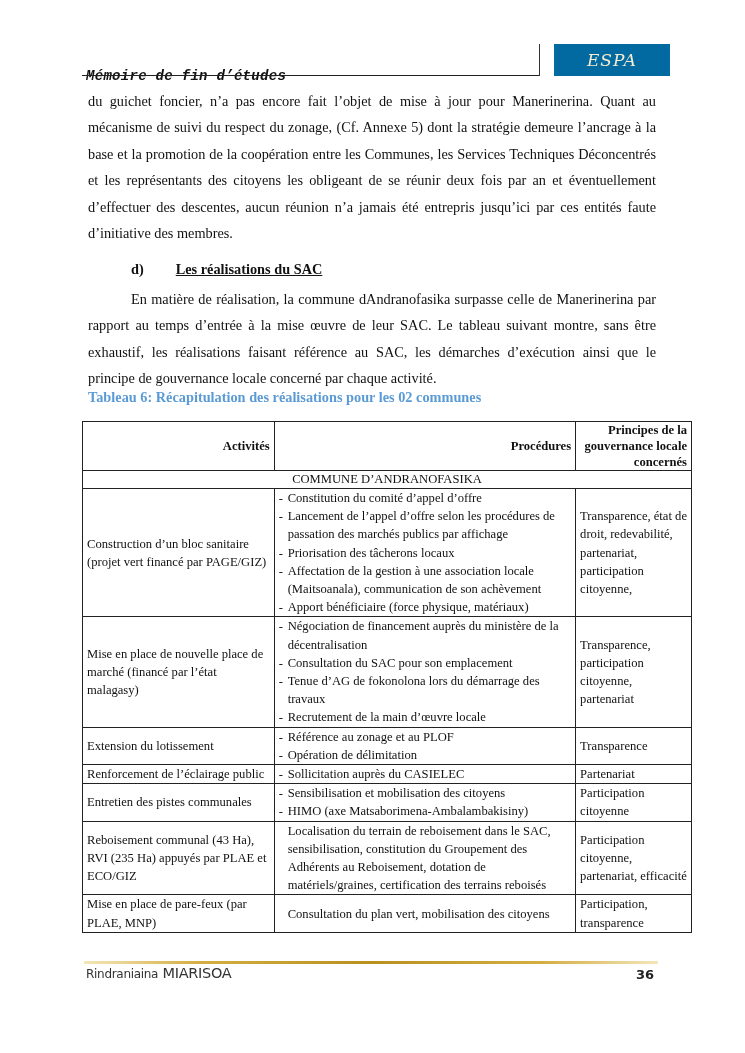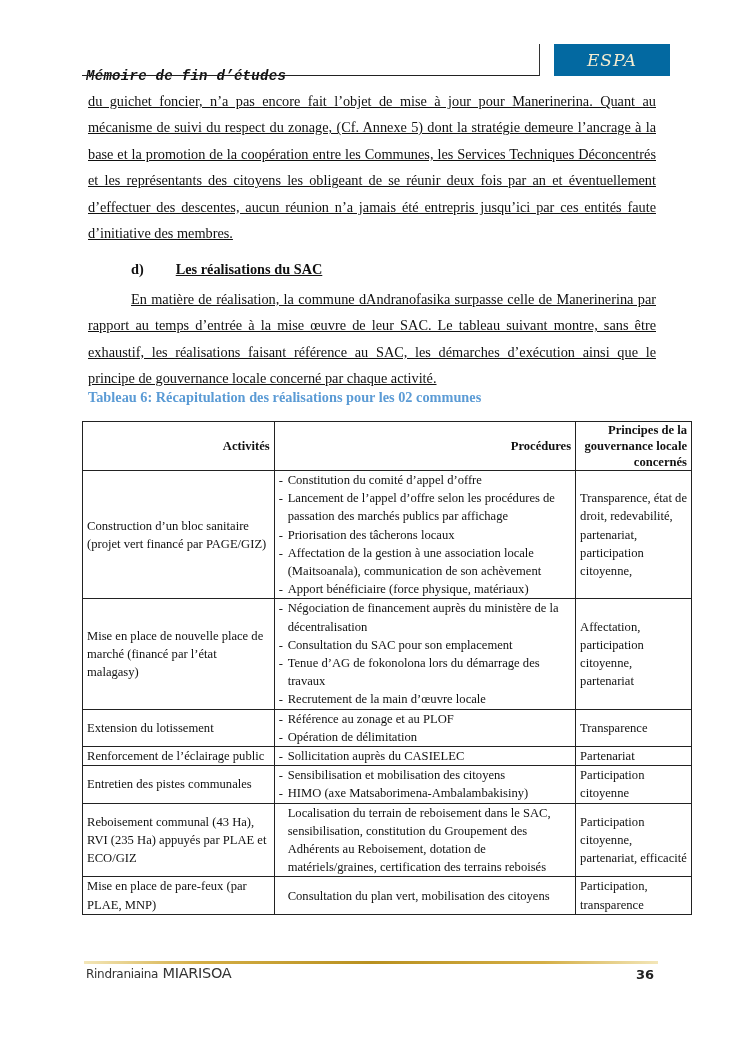--- a/index.html
+++ b/index.html
@@ -11,21 +11,21 @@
                   font-style: italic; font-weight: bold; font-size: 14px; letter-spacing: 0.3px; color: #111; margin-top: 16px; }
   .header-badge { position: absolute; left: 458px; top: 0; width: 116px; height: 32px; background: #0369a1;
                   color: #f5ecd0; font-family: "DejaVu Serif", serif; font-style: italic; font-size: 17px;
                   text-align: center; line-height: 32px; letter-spacing: 1px; margin-left: 14px; }
   .header-rule { position: absolute; left: 82px; top: 75px; width: 458px; height: 1px; background: #222; }
   .header-tick { position: absolute; left: 539px; top: 44px; width: 1px; height: 32px; background: #333; }
 
   .body-text { position: absolute; left: 88px; width: 568px; font-size: 14.3px; line-height: 26.4px;
                text-align: justify; }
   .p1 { top: 88px; }
-  .p1 p, .p2 p { margin: 0; text-decoration: underline; }
+  .p1 p, .p2 p { margin: 0; }
   .indent { text-indent: 43px; }
 
   .section-heading { position: absolute; left: 131px; top: 261px; font-size: 14.3px; font-weight: bold; }
   .section-heading .num { margin-right: 9px; }
   .section-heading .txt { text-decoration: underline; margin-left: 23px; }
 
   .p2 { top: 286px; }
 
   .table-caption { position: absolute; left: 88px; top: 389px; font-size: 14.3px; font-weight: bold; color: #5b9bd5; }
 
@@ -79,20 +79,23 @@
       <col class="c3">
     </colgroup>
   <thead>
     <tr style="height:47px">
       <th>Activités</th>
       <th>Procédures</th>
       <th style="line-height:16px">Principes de la gouvernance locale concernés</th>
     </tr>
   </thead>
   <tbody>
+    <tr class="sec-row">
+      <td colspan="3">COMMUNE D’ANDRANOFASIKA</td>
+    </tr>
 
     <tr>
       <td>Construction d’un bloc sanitaire (projet vert financé par PAGE/GIZ)</td>
       <td>
         <ul class="proc-list">
           <li>Constitution du comité d’appel d’offre</li>
           <li>Lancement de l’appel d’offre selon les procédures de passation des marchés publics par affichage</li>
           <li>Priorisation des tâcherons locaux</li>
           <li>Affectation de la gestion à une association locale (Maitsoanala), communication de son achèvement</li>
           <li>Apport bénéficiaire (force physique, matériaux)</li>
@@ -104,21 +107,21 @@
     <tr>
       <td>Mise en place de nouvelle place de marché (financé par l’état malagasy)</td>
       <td>
         <ul class="proc-list">
           <li>Négociation de financement auprès du ministère de la décentralisation</li>
           <li>Consultation du SAC pour son emplacement</li>
           <li>Tenue d’AG de fokonolona lors du démarrage des travaux</li>
           <li>Recrutement de la main d’œuvre locale</li>
         </ul>
       </td>
-      <td>Affectation, participation citoyenne, partenariat</td>
+      <td>Transparence, participation citoyenne, partenariat</td>
     </tr>
 
     <tr>
       <td>Extension du lotissement</td>
       <td>
         <ul class="proc-list">
           <li>Référence au zonage et au PLOF</li>
           <li>Opération de délimitation</li>
         </ul>
       </td>

